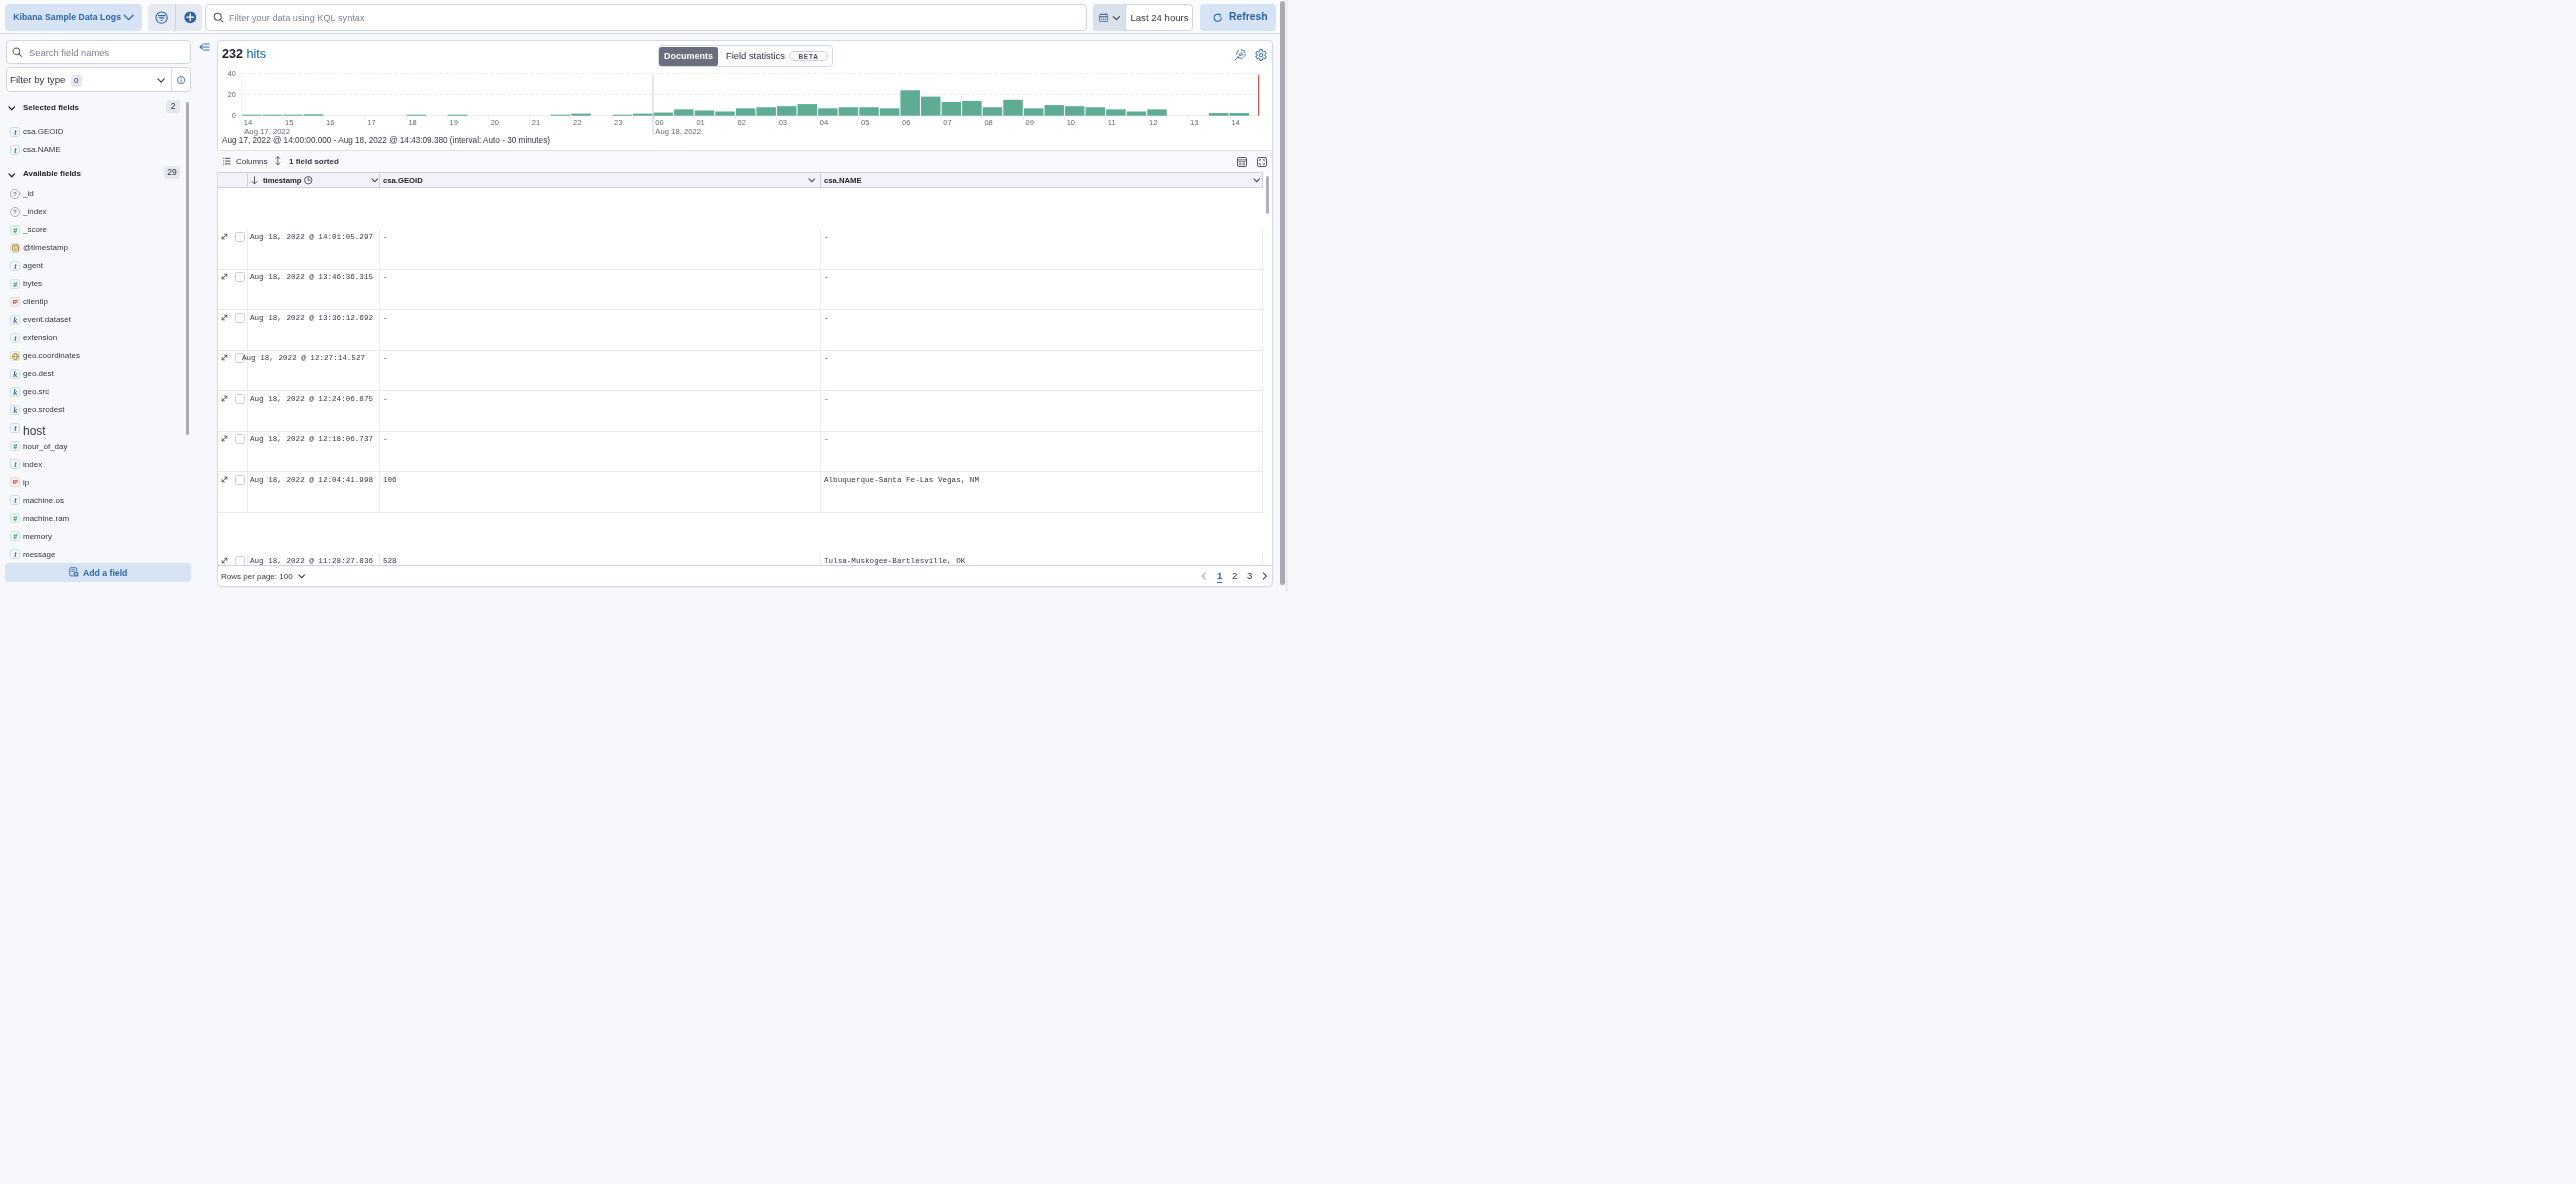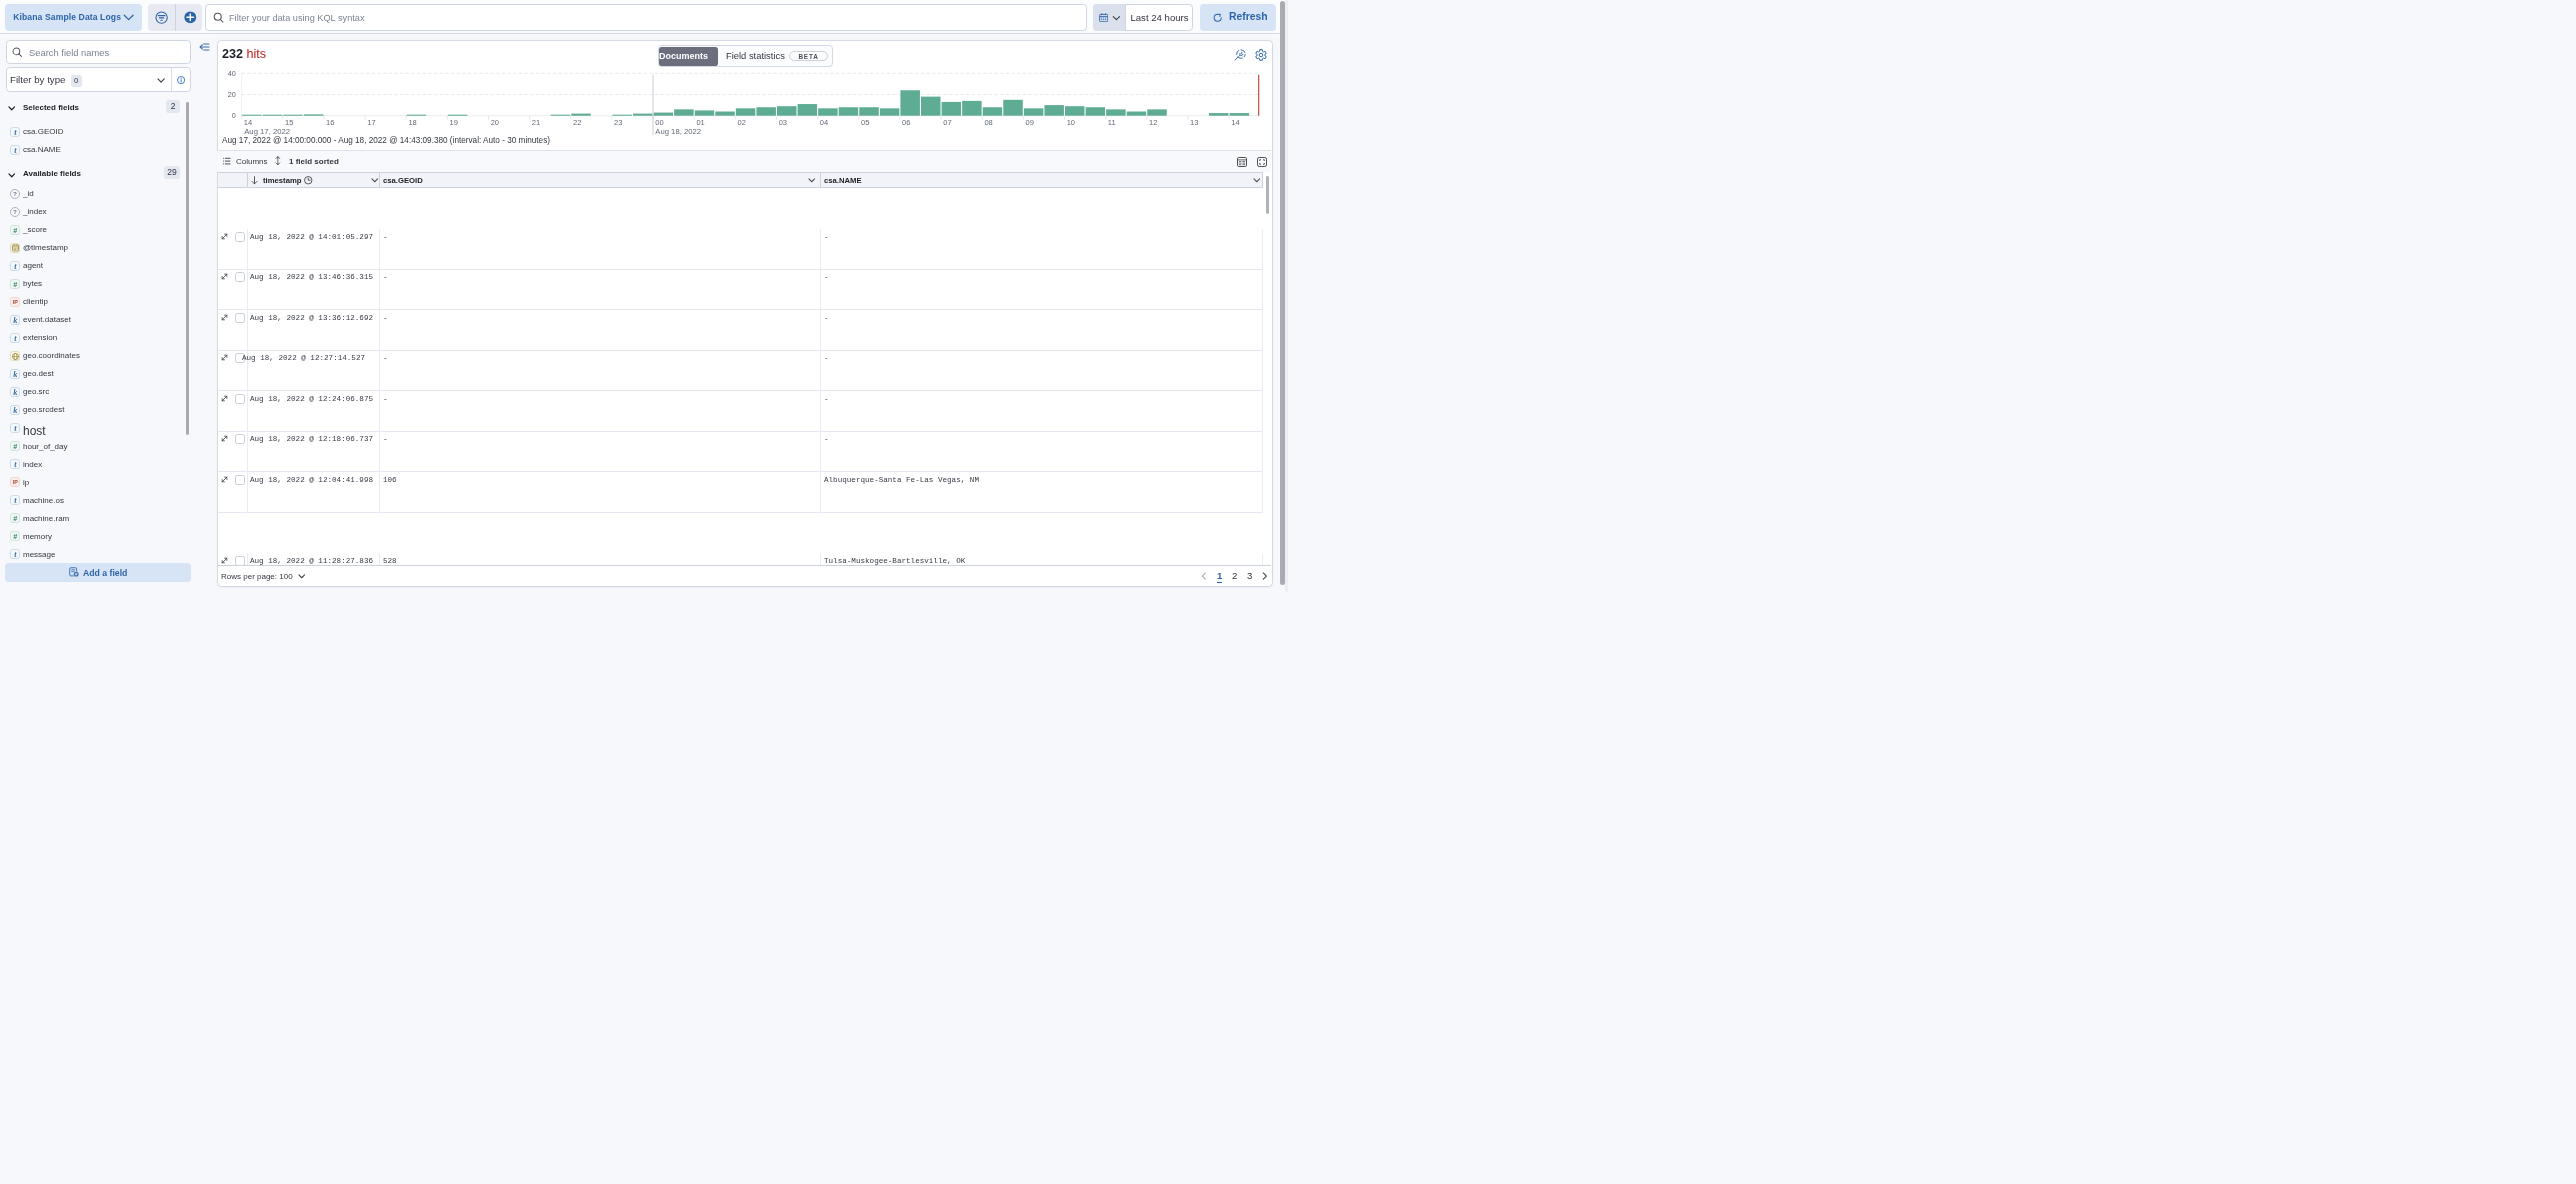--- a/index.html
+++ b/index.html
@@ -170,23 +170,23 @@
 <line x1="11.4" y1="9.2" x2="11.4" y2="13.6" stroke="#fff" stroke-width="1.2"></line>
 </svg>
 <div class="abs b" style="left:83px;top:568px;font-size:8.7px;color:#2d64a9">Add a field</div>
 <svg class="abs" style="left:199px;top:42px" width="10.7" height="10" viewBox="0 0 17 16">
 <line x1="7.5" y1="3.2" x2="16" y2="3.2" stroke="#3b6cad" stroke-width="1.7" stroke-linecap="round"></line>
 <line x1="2.2" y1="8" x2="16" y2="8" stroke="#3b6cad" stroke-width="1.7" stroke-linecap="round"></line>
 <path d="M5.4 4.6 L1.6 8 L5.4 11.4" fill="none" stroke="#3b6cad" stroke-width="1.7" stroke-linecap="round" stroke-linejoin="round"></path>
 <line x1="7.5" y1="12.8" x2="16" y2="12.8" stroke="#3b6cad" stroke-width="1.7" stroke-linecap="round"></line>
 </svg>
 <div class="abs" style="left:217px;top:40px;width:1056px;height:547px;background:#fff;border:0.6px solid #d3dae6;border-radius:4.4px;box-shadow:0 0.6px 1.9px rgba(0,0,0,0.04)"></div>
-<div class="abs" style="left:222px;top:47px;font-size:12.6px;color:#1b1e24"><span class="b">232</span> <span style="color:#b91c1c">hits</span></div>
+<div class="abs" style="left:222px;top:47px;font-size:12.6px;color:#1b1e24"><span class="b">232</span> <span style="color:#0369a1">hits</span></div>
 <div class="abs" style="left:658px;top:45px;width:175px;height:22px;background:#fbfcfe;border:0.6px solid #d3dae6;border-radius:3.8px"></div>
-<div class="abs b" style="left:659px;top:47px;width:59px;height:18.6px;background:#6a6e7d;border-radius:2.8px;color:#fff;text-align:left;font-size:9px;line-height:18.6px">Documents</div>
+<div class="abs b" style="left:659px;top:47px;width:59px;height:18.6px;background:#6a6e7d;border-radius:2.8px;color:#fff;text-align:center;font-size:9px;line-height:18.6px">Documents</div>
 <div class="abs" style="left:726px;top:50px;font-size:9.4px;color:#343741">Field statistics</div>
 <div class="abs" style="left:789px;top:51px;width:39px;height:10.3px;border:0.8px solid #ccd3df;border-radius:5.3px;font-size:6.4px;font-weight:bold;letter-spacing:0.8px;color:#4a4f59;text-align:center;line-height:9px">BETA</div>
 <svg class="abs" style="left:1234px;top:49px" width="12" height="12" viewBox="0 0 19 19">
 <circle cx="11" cy="8" r="6.7" fill="none" stroke="#2d64a9" stroke-width="1.5" stroke-dasharray="9 2.4" stroke-dashoffset="4"></circle>
 <line x1="6.1" y1="13.1" x2="1.6" y2="17.4" stroke="#2d64a9" stroke-width="1.5" stroke-linecap="round"></line>
 <line x1="9.4" y1="6.2" x2="9.4" y2="10" stroke="#2d64a9" stroke-width="1.4"></line>
 <line x1="12.3" y1="4.6" x2="12.3" y2="8.6" stroke="#2d64a9" stroke-width="1.4"></line>
 <path d="M7.8 11.6 L10 9.4 L11.6 11 L14.2 8.4" fill="none" stroke="#2d64a9" stroke-width="1.4" stroke-linejoin="round" stroke-linecap="round"></path>
 </svg>
 <svg class="abs" style="left:1255px;top:49px" width="12" height="12" viewBox="0 0 18 18">

